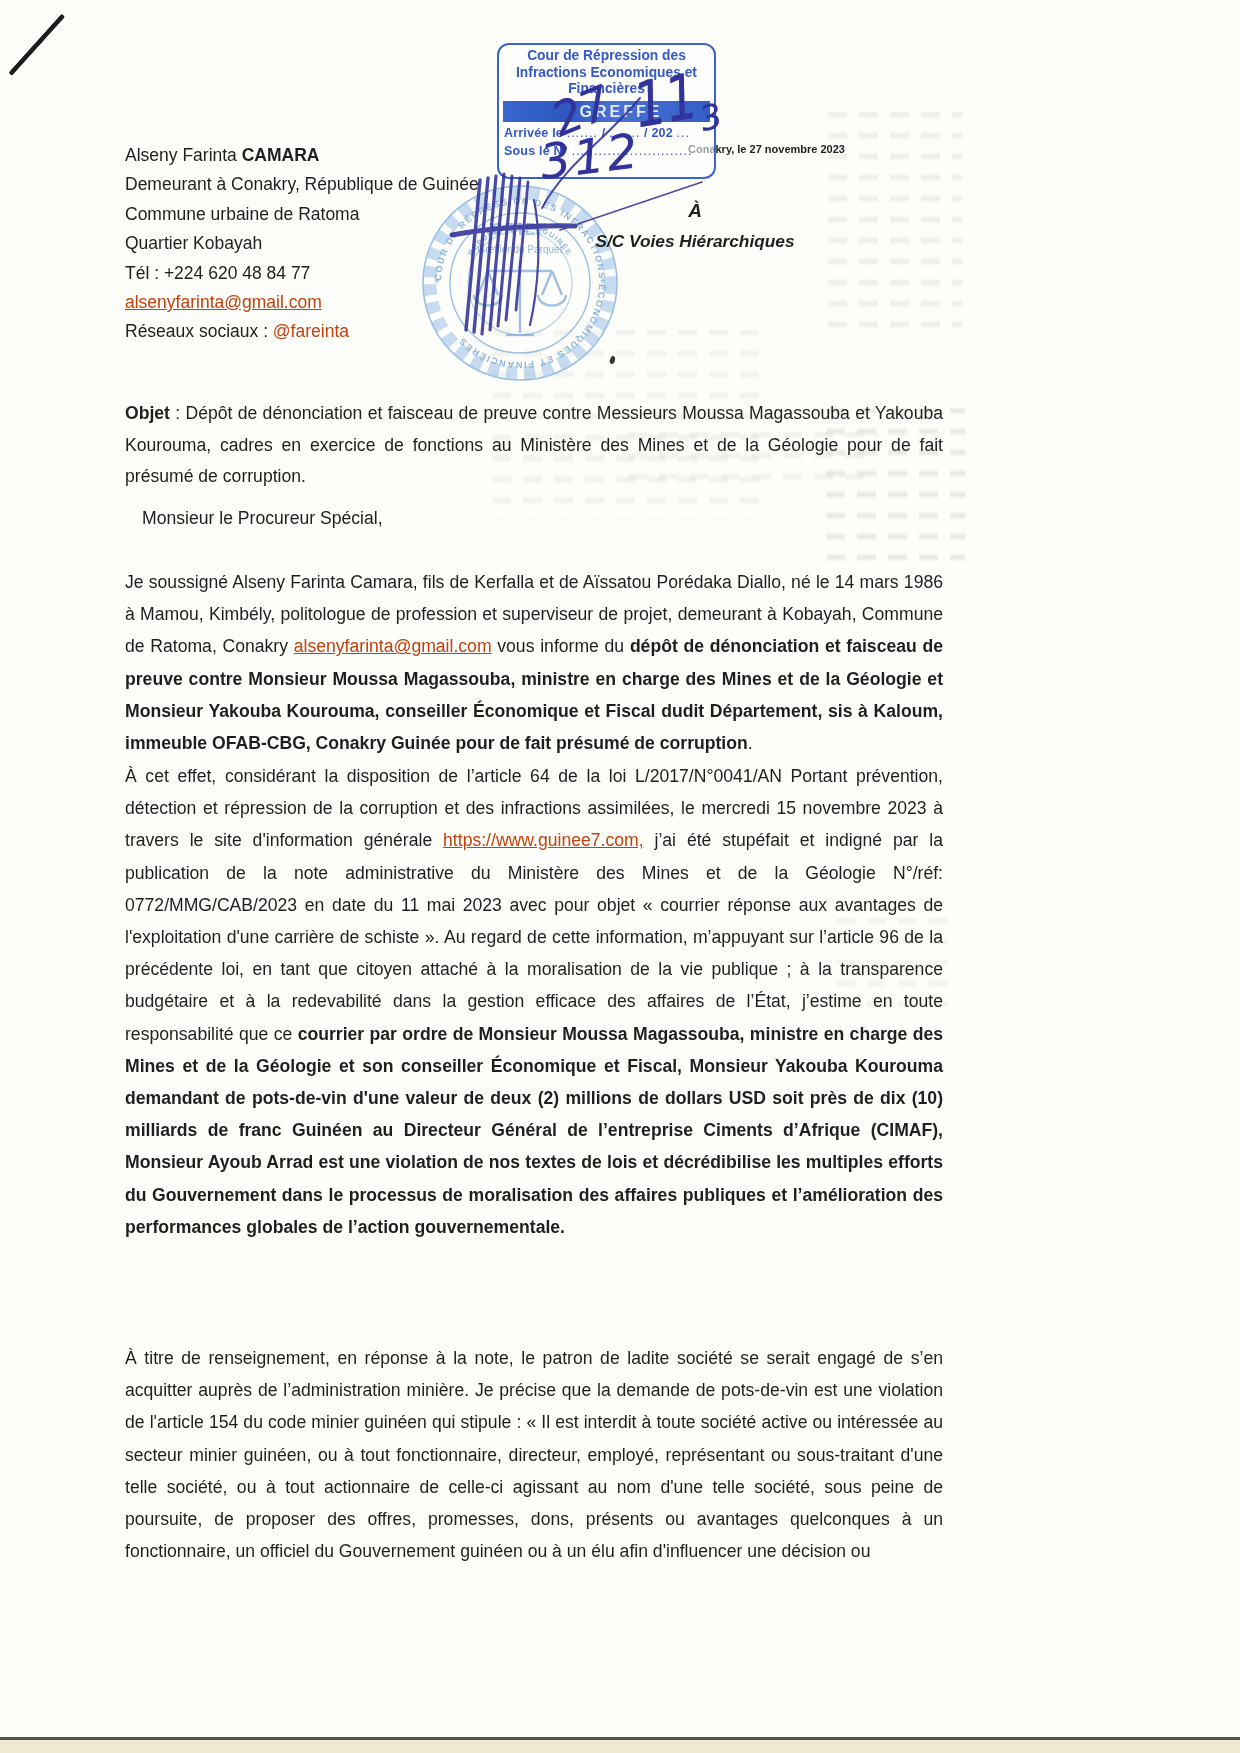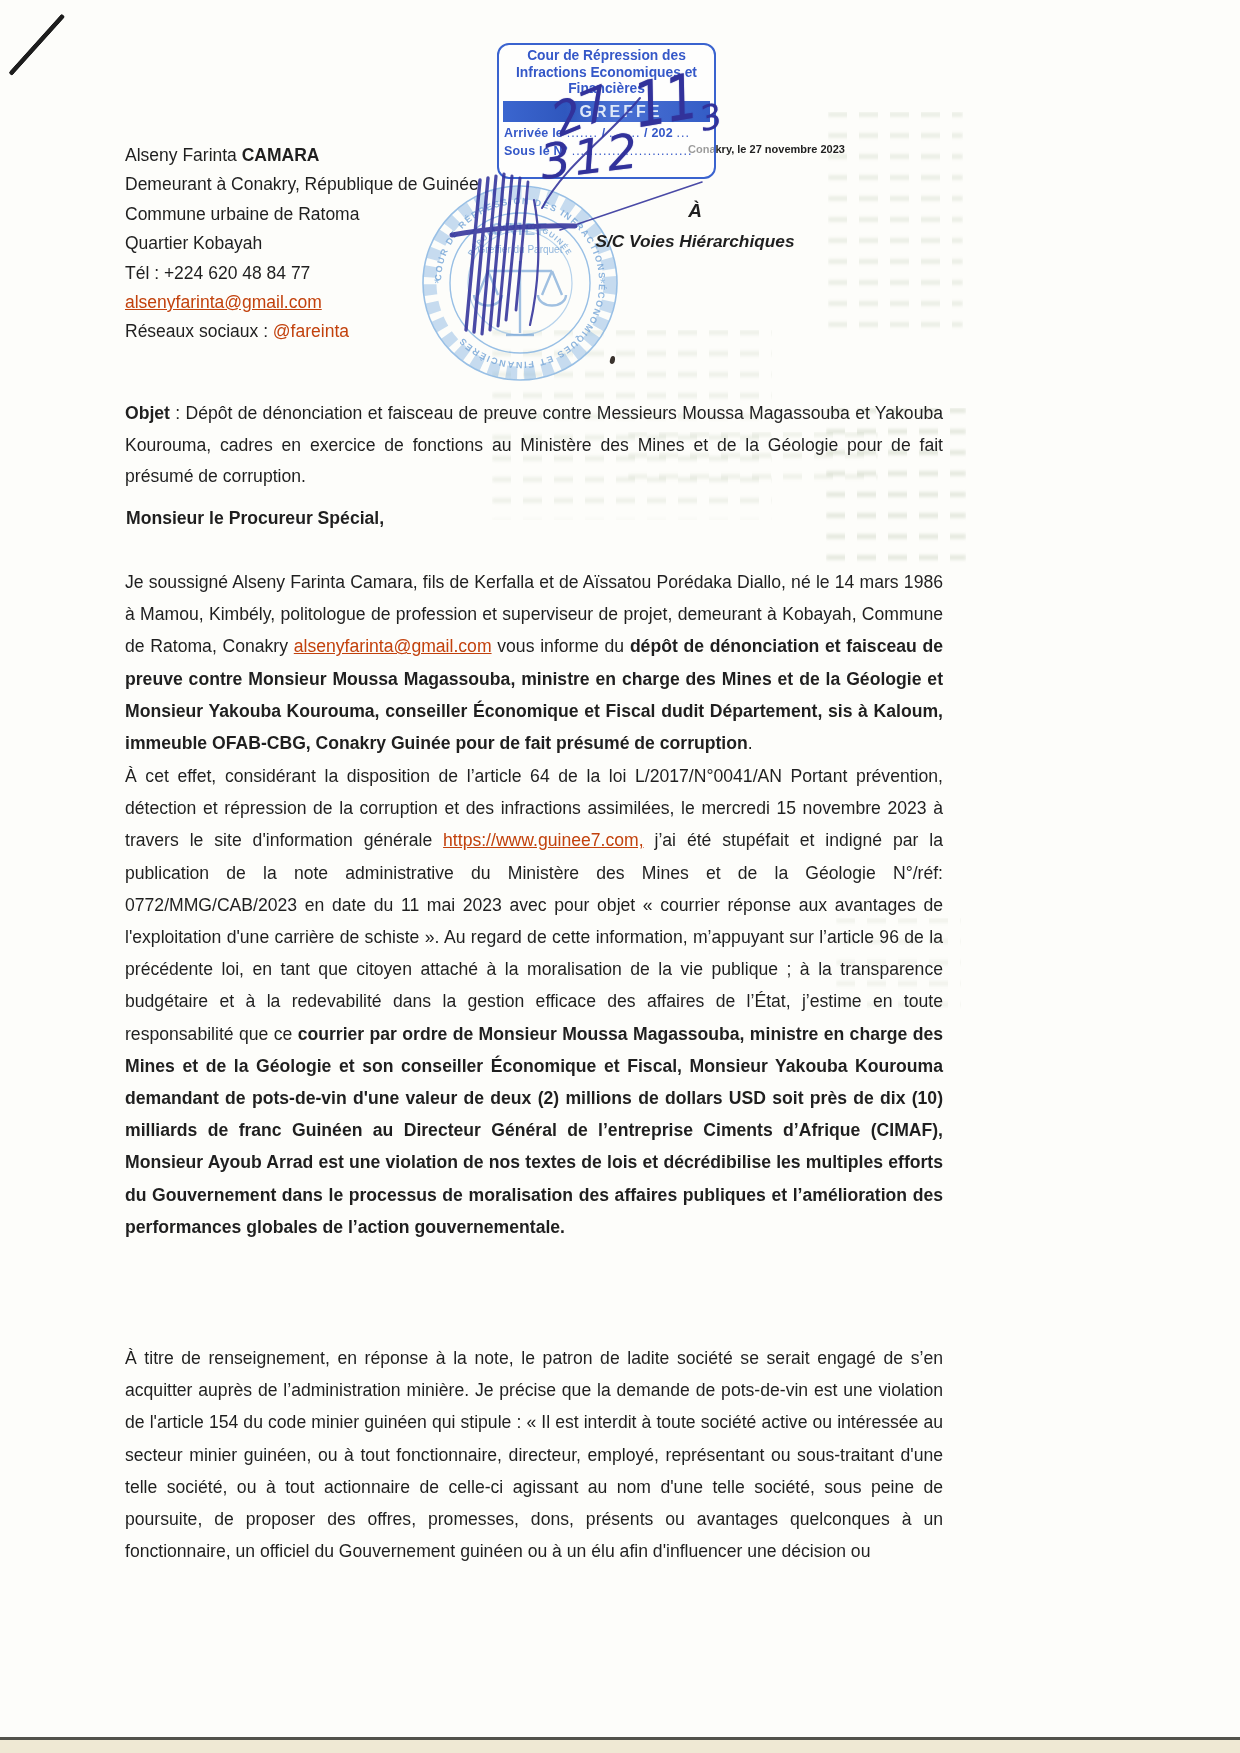--- a/index.html
+++ b/index.html
@@ -38,21 +38,21 @@
   .ink{
     font-family:"DejaVu Sans",sans-serif;font-style:italic;color:#32329b;
     z-index:4;line-height:1;text-shadow:0 0 1px rgba(50,50,155,.6);
   }
   
   .roundstamp{left:420px;top:183px;width:200px;height:200px;z-index:1;}
   .signature{left:430px;top:80px;width:310px;height:300px;z-index:4;pointer-events:none;}
   
   .bodytext{font-size:17.6px;line-height:32.2px;text-align:justify;width:818px;left:125px;}
   .bodytext.subject{line-height:31.6px;}
-  .salutation{left:126px;top:508px;font-size:17.6px;font-weight:bold;}
+  .salutation{left:142px;top:508px;font-size:17.6px;font-weight:normal;}
   strong{font-weight:bold;}
   
   .pen-stroke{
     left:10px;top:72px;width:80px;height:0;border-top:5px solid #1d1d1d;border-radius:3px;
     transform:rotate(-48deg);transform-origin:left center;
   }
   .tiny-dot{left:610px;top:356px;width:5px;height:8px;background:#3a332e;border-radius:50% 50% 50% 50%/60% 60% 40% 40%;transform:rotate(12deg);}
   .ghost{
     opacity:.38;filter:blur(1.7px);
     background:repeating-linear-gradient(to bottom,rgba(134,152,112,.38) 0 5px,transparent 5px 21px);

